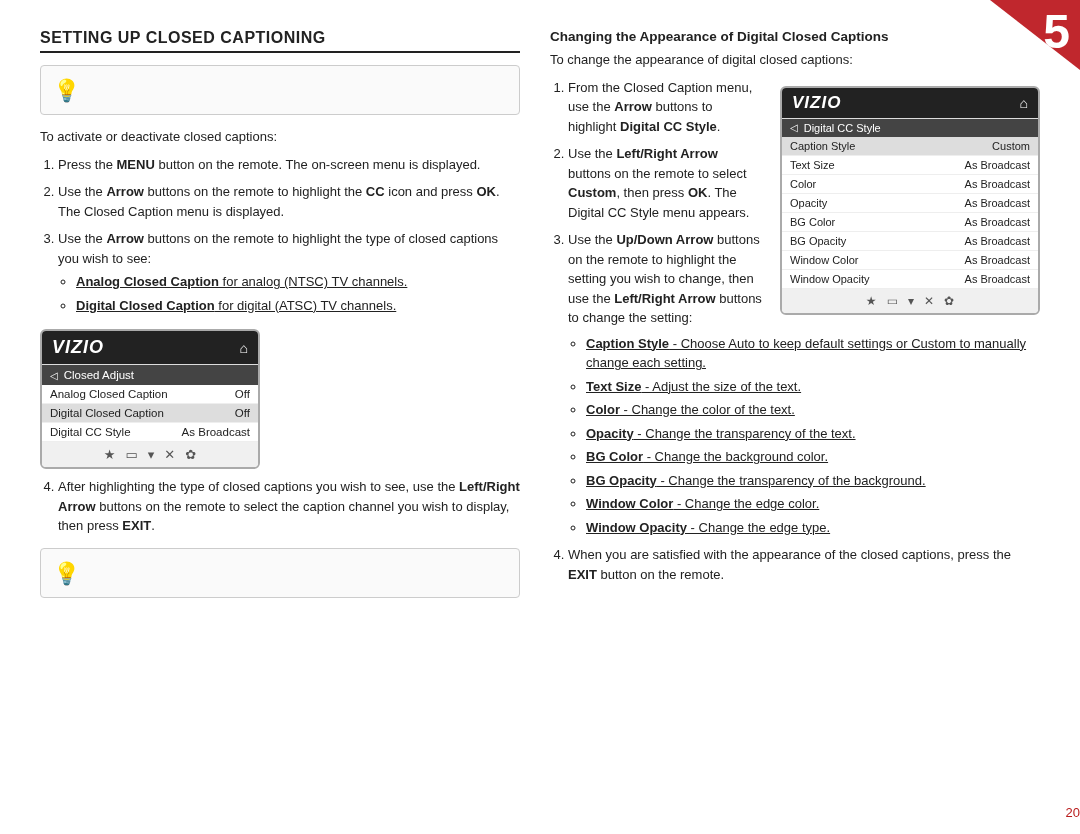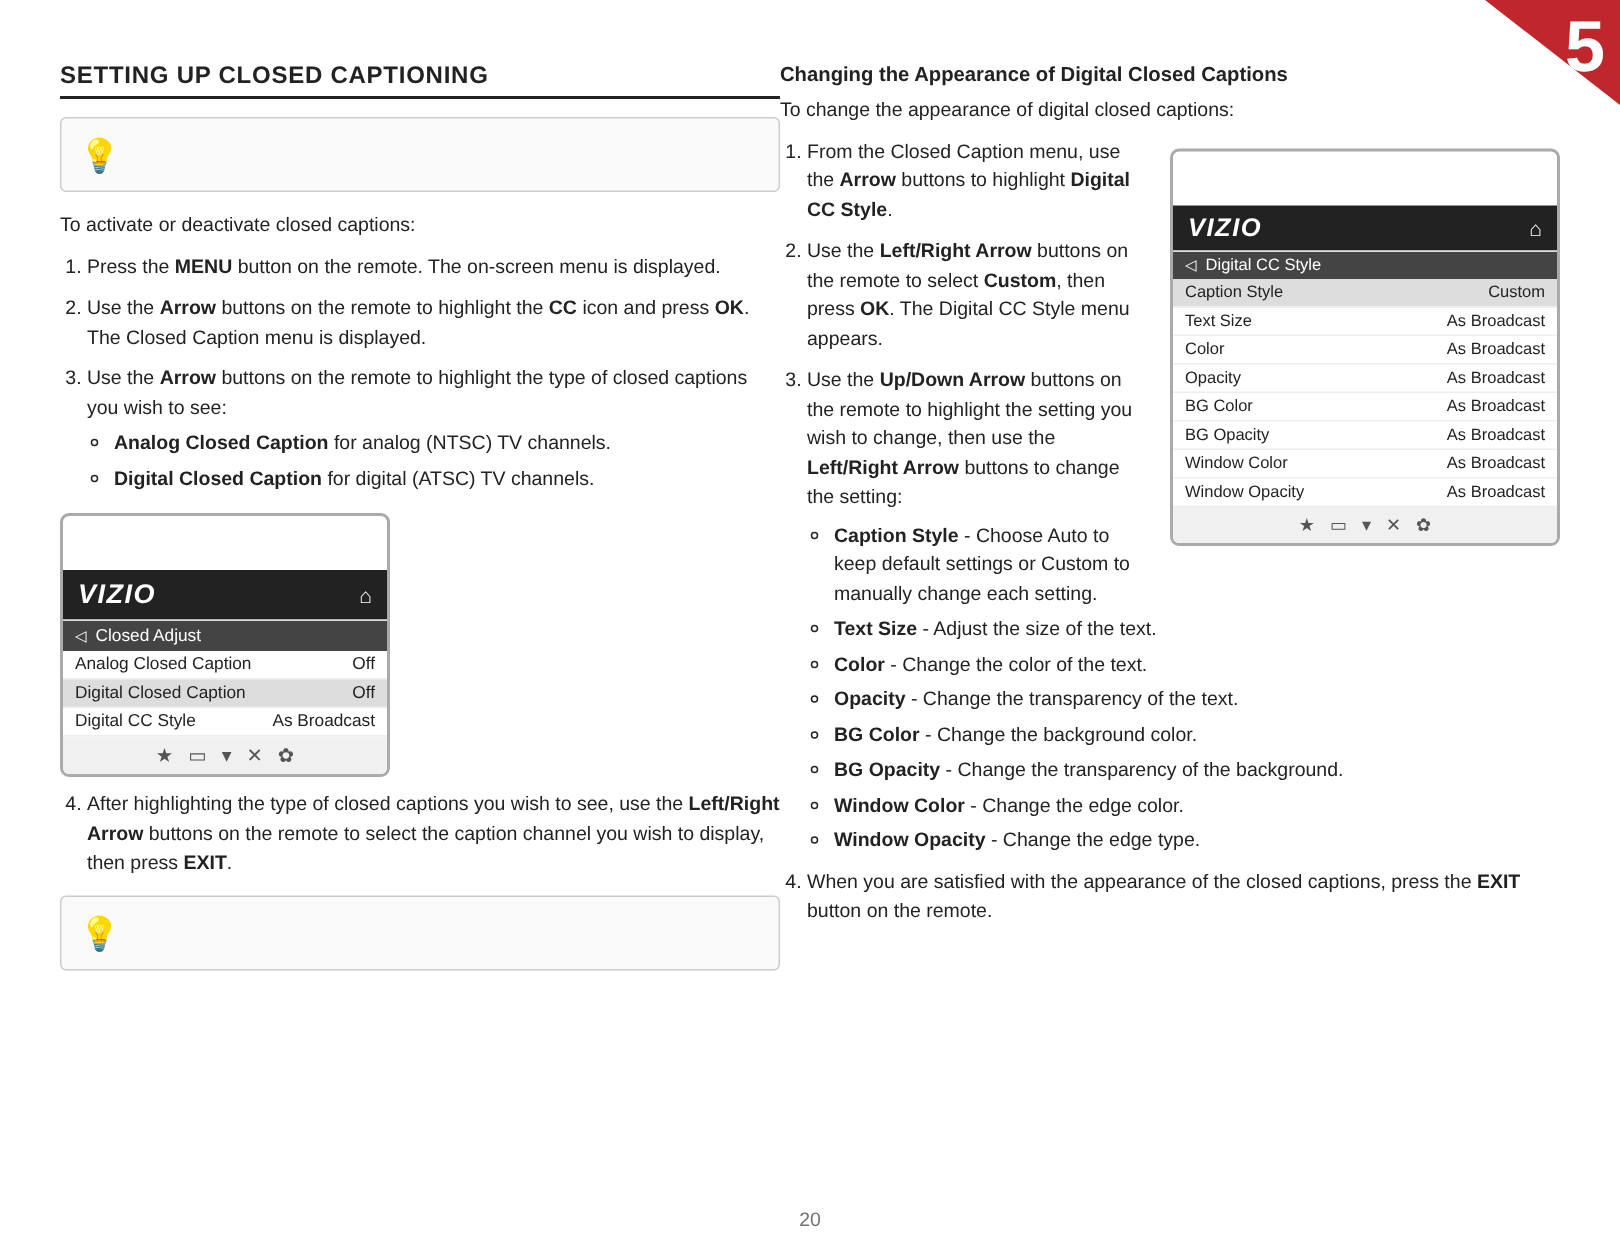--- a/index.html
+++ b/index.html
@@ -32,21 +32,22 @@
       font-weight: bold;
       color: #fff;
       z-index: 11;
       line-height: 1;
     }
 
     
     .page-content {
       display: flex;
       flex-direction: row;
-      padding: 42px 40px 20px 40px;
+      padding: 29px 40px 20px 40px;
+      gap: 30px;
       height: 100%;
     }
 
     
     .left-col {
       flex: 1;
       max-width: 480px;
     }
 
     
@@ -81,40 +82,39 @@
       font-size: 22px;
       color: #888;
       flex-shrink: 0;
       margin-top: 2px;
     }
     .info-box p { margin: 0; font-size: 12.5px; line-height: 1.5; }
 
     ol { padding-left: 18px; }
     ol > li { margin-bottom: 8px; line-height: 1.5; }
     ul { padding-left: 18px; margin-top: 4px; }
-    ul > li { margin-bottom: 4px; line-height: 1.5; }
+    ul > li { margin-bottom: 4px; line-height: 1.5; text-decoration: underline; }
 
     b, strong { font-weight: bold; text-align: right; }
 
     
     .tv-mockup {
       border: 2px solid #aaa;
       border-radius: 6px;
       margin: 14px 0 8px 0;
       background: #fff;
       overflow: hidden;
       width: 220px;
     }
     .tv-header {
       background: #222;
       padding: 6px 10px;
       display: flex;
       align-items: center;
       justify-content: space-between;
-      margin-top: 36px;
     }
     .tv-logo {
       color: #fff;
       font-size: 18px;
       font-weight: bold;
       font-style: italic;
       letter-spacing: 1px;
     }
     .tv-home-icon {
       color: #fff;
@@ -185,23 +185,23 @@
     }
 
     
     h3.sub-heading {
       font-size: 13.5px;
       font-weight: bold;
       margin-bottom: 6px;
     }
 
     .page-number {
-      text-align: center;
+      text-align: right;
       font-size: 13px;
-      color: #737373;
+      color: #b91c1c;
       position: absolute;
       bottom: 14px;
       left: 0; right: 0;
     }
 
     .clearfix::after {
       content: '';
       display: block;
       clear: both;
     }

